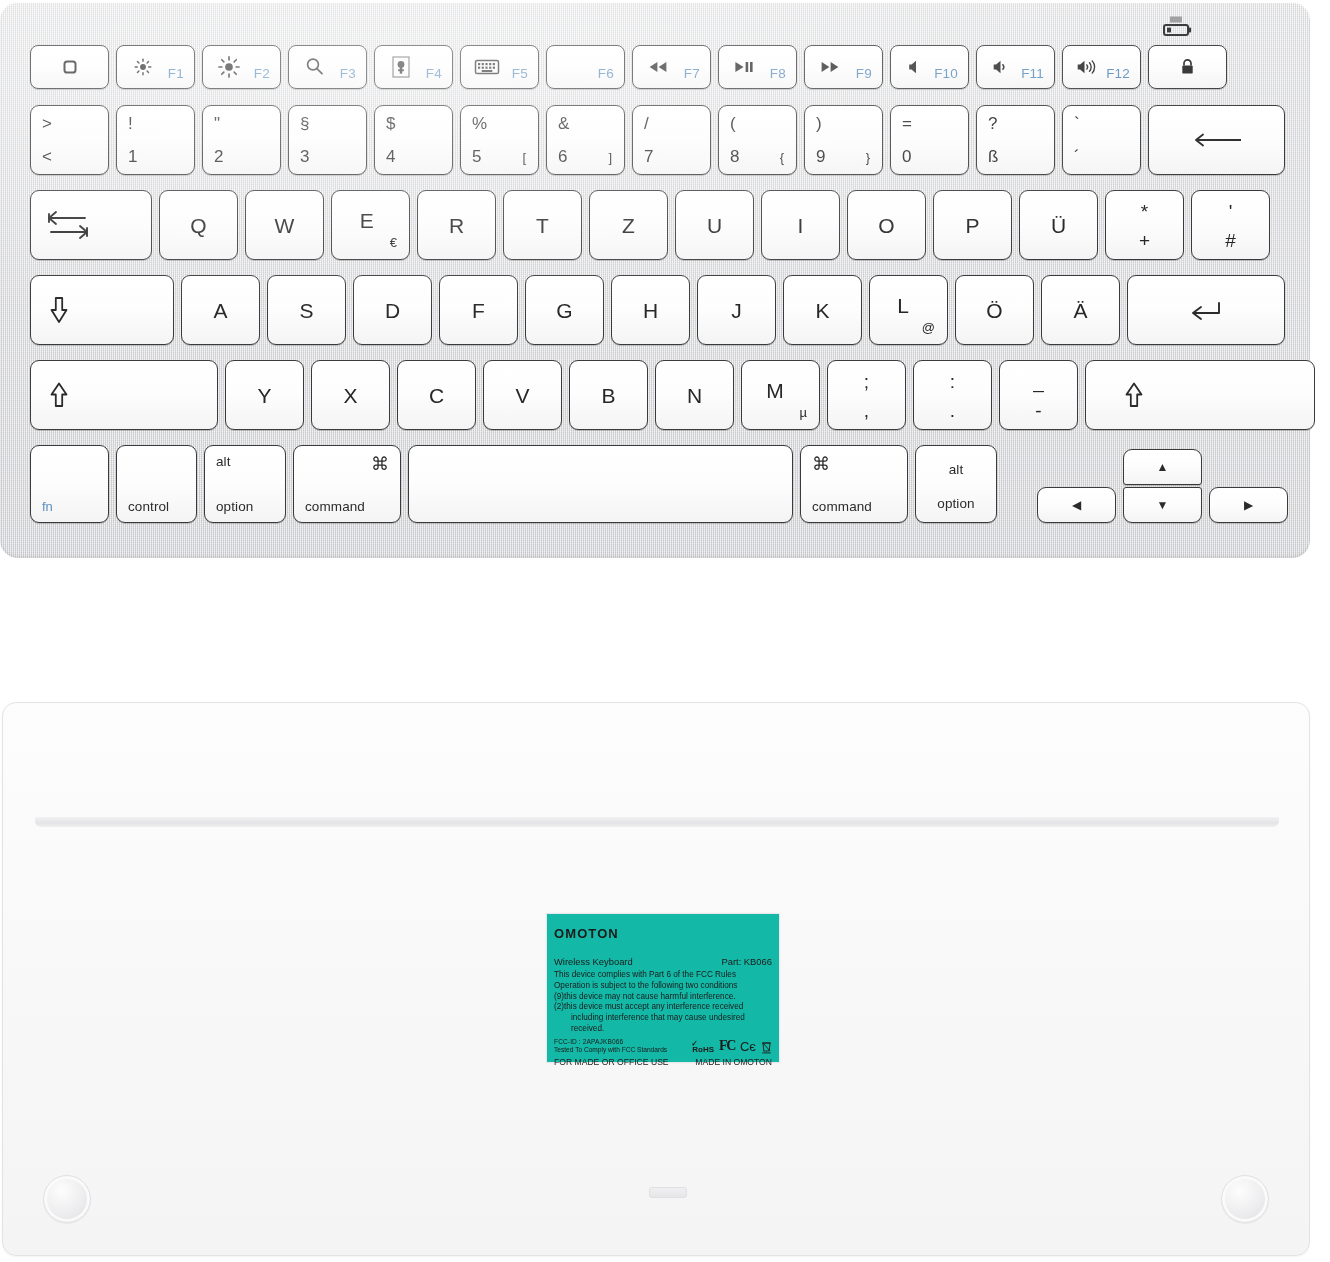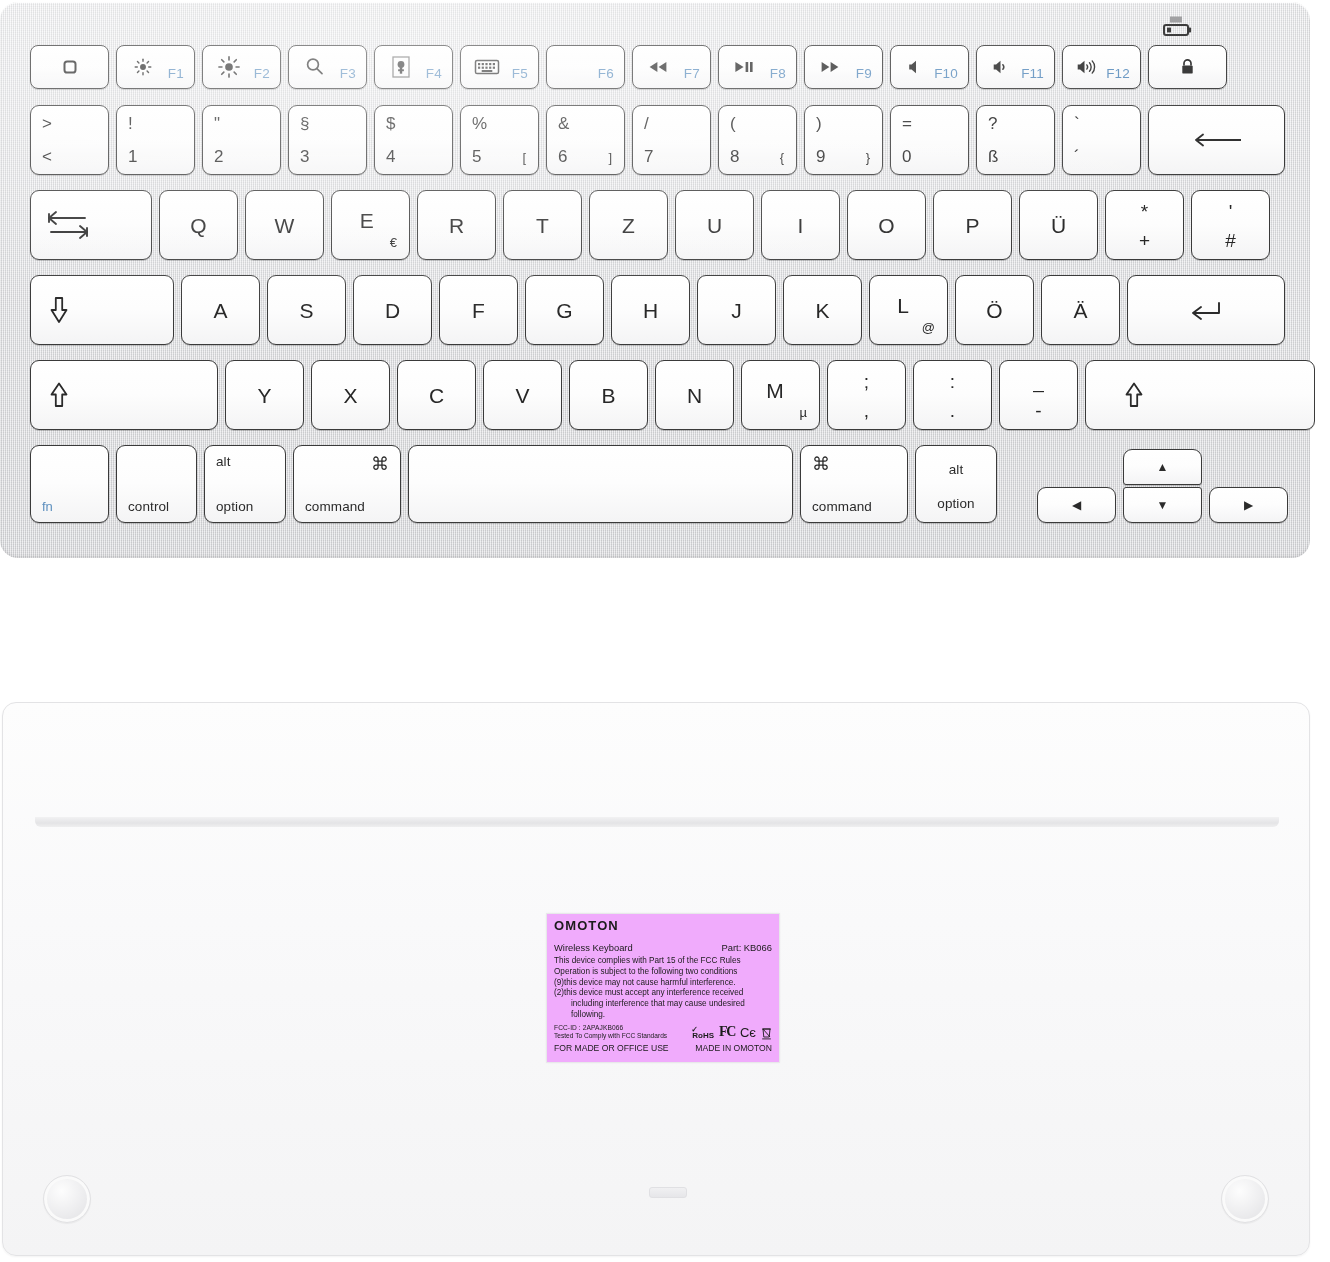--- a/index.html
+++ b/index.html
@@ -118,26 +118,26 @@
   }
   .connect-lbl{font-size:10.5px;color:#9b9b9f;letter-spacing:.8px;font-weight:bold;}
   .bottom-slot{
     position:absolute;left:646px;bottom:57px;width:36px;height:9px;border-radius:3px;
     background:linear-gradient(180deg,#f0f0f2,#e6e6e9);border:1px solid #e0e0e3;
   }
 
   
   .label{
     position:absolute;left:546px;top:913px;width:234px;height:150px;
-    background:#f0abfc;border:1px solid #e8e8ea;
-    box-sizing:border-box;padding:5px 7px 4px 7px;color:#1b1b1b;
+    background:#14b8a6;border:1px solid #e8e8ea;
+    box-sizing:border-box;padding:13px 7px 4px 7px;color:#1b1b1b;
     box-shadow:0 0 2px rgba(0,0,0,.05);
   }
   .lb-brand{font-size:13px;font-weight:bold;letter-spacing:1.1px;line-height:1.15;}
-  .lb-row1{display:flex;justify-content:space-between;align-items:flex-start;font-size:9.4px;margin-top:8px;}
+  .lb-row1{display:flex;justify-content:space-between;align-items:flex-start;font-size:9.4px;margin-top:14px;}
   .lb-body{font-size:8.2px;line-height:1.32;margin-top:3px;}
   .lb-body div{white-space:nowrap;}
   .lb-indent2{padding-left:17px;}
   .lb-foot{margin-top:3px;display:flex;justify-content:space-between;align-items:flex-end;}
   .lb-fcc{font-size:6.6px;line-height:1.3;}
   .lb-fcc .l1{letter-spacing:.1px;}
   .lb-marks{display:flex;align-items:flex-end;gap:5px;padding-bottom:1px;}
   .rohs{font-size:8px;font-weight:bold;position:relative;line-height:1;}
   .rohs .tick{position:absolute;left:-1px;top:-6px;font-size:8px;}
   .fccmark{font-size:14px;font-weight:bold;letter-spacing:-1.4px;font-family:"Liberation Serif",serif;}
@@ -617,26 +617,26 @@
     <div class="bottom-slot"></div>
   </div>
 
   <div class="label">
     <div class="lb-brand">OMOTON</div>
     <div class="lb-row1">
       <span>Wireless Keyboard</span>
       <span>Part: KB066</span>
     </div>
     <div class="lb-body">
-      <div>This device complies with Part 15 of the FCC Rules</div>
+      <div>This device complies with Part 6 of the FCC Rules</div>
       <div>Operation is subject to the following two conditions</div>
       <div>(9)this device may not cause harmful interference.</div>
       <div>(2)this device must accept any interference received</div>
       <div class="lb-indent2">including interference that may cause undesired</div>
-      <div class="lb-indent2">following.</div>
+      <div class="lb-indent2">received.</div>
     </div>
     <div class="lb-foot">
       <div class="lb-fcc">
         <div class="l1">FCC-ID : 2APAJKB066</div>
         <div>Tested To Comply with FCC Standards</div>
       </div>
       <div class="lb-marks">
         <span class="rohs">
           <span class="tick">✓</span><span>RoHS</span>
         </span>

